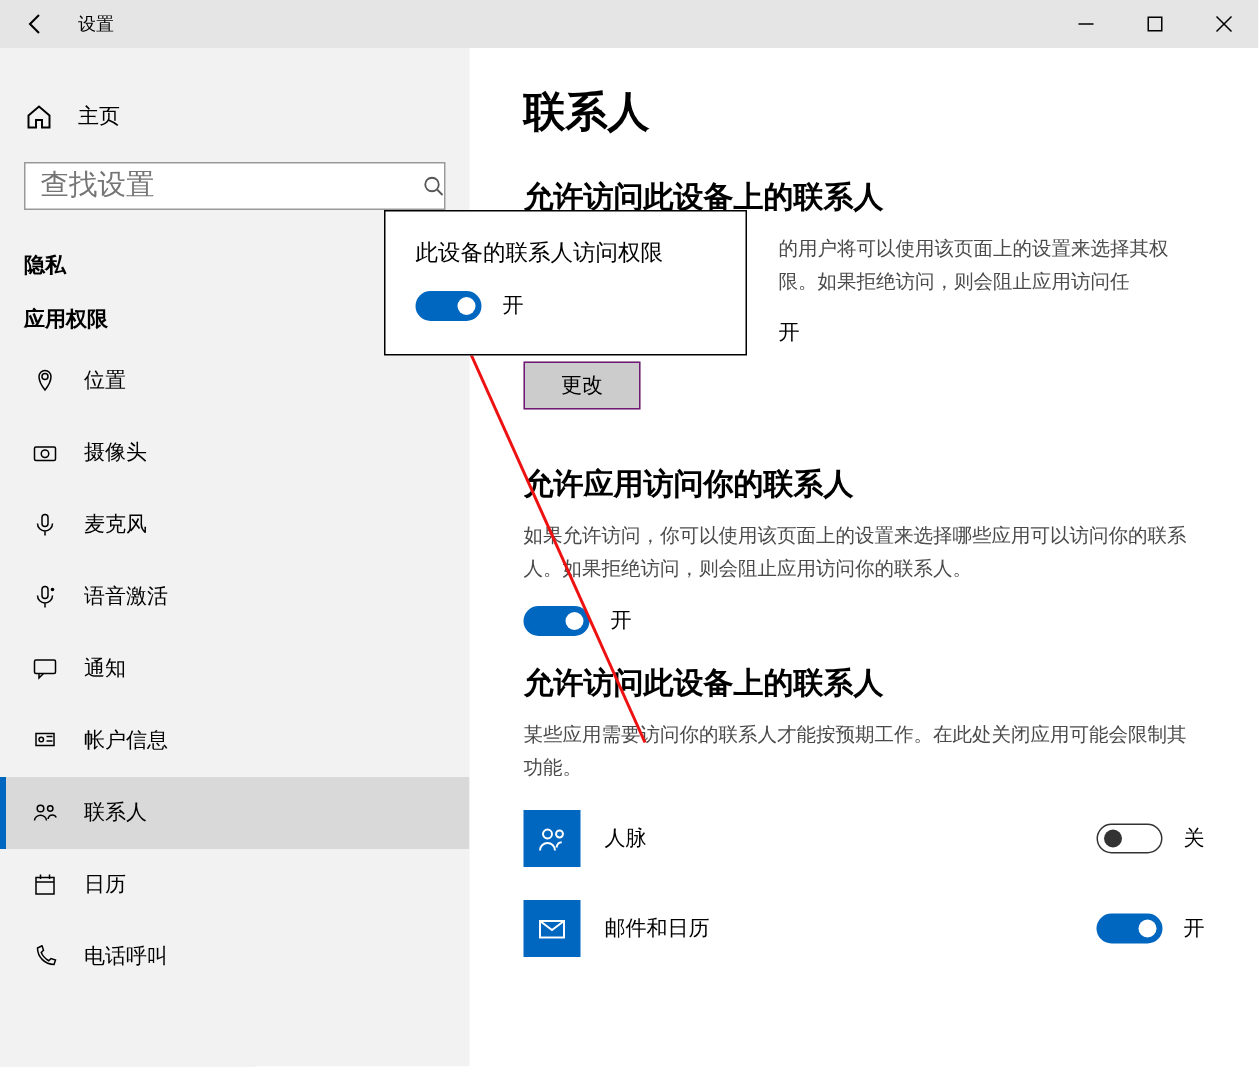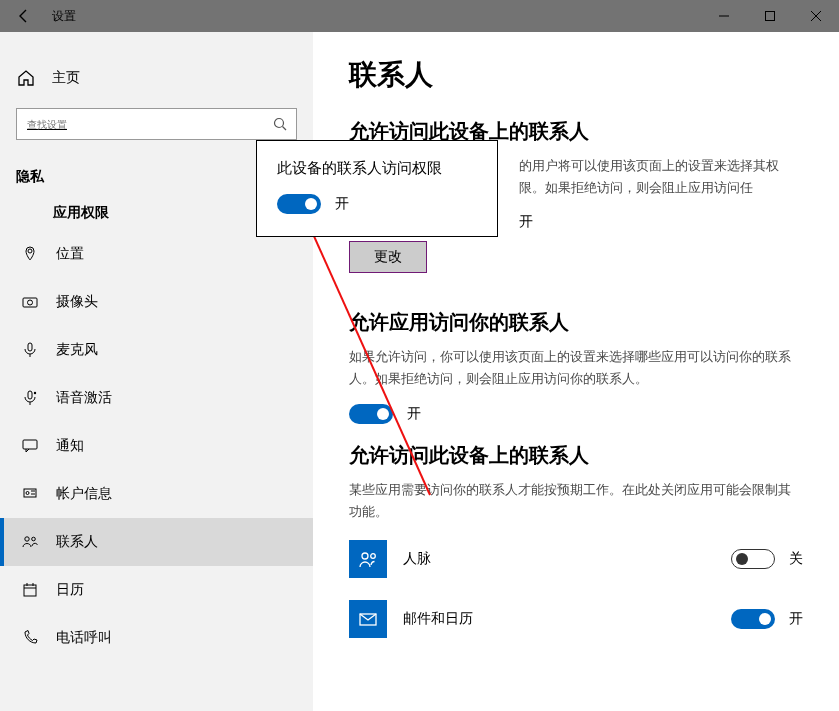--- a/index.html
+++ b/index.html
@@ -9,21 +9,21 @@
     width: 839px;
     height: 711px;
     overflow: hidden;
     position: relative;
     color: #000;
   }
   .titlebar {
     height: 32px;
     display: flex;
     align-items: center;
-    background: #737373;
+    background: #e5e5e5;
   }
   .back-btn {
     width: 48px; height: 32px;
     display:flex;align-items:center;justify-content:center;
     font-size:14px;color:#171717;cursor:pointer;
   }
   .title-text { font-size:12px; color:#000; margin-left:4px;}
   .caption-controls { margin-left:auto; display:flex; }
   .cap-btn { width:46px;height:32px;display:flex;align-items:center;justify-content:center;cursor:pointer;}
   .cap-btn svg { stroke:#000;}
@@ -44,22 +44,22 @@
   .home-row .icon{width:20px;display:flex;justify-content:center;}
   .home-row .label{font-size:14px;}
   .search-wrap { padding: 8px 16px; }
   .search-box {
     display:flex;align-items:center;
     border:1px solid #999;
     background:#fff;
     height:32px;
   }
   .search-box input{
-    flex:1;border:none;outline:none;font-size:10px;
-    padding:0 10px;background:transparent;text-decoration:underline;
+    flex:1;border:none;outline:none;font-size:19px;
+    padding:0 10px;background:transparent;
   }
   .search-icon{width:32px;display:flex;align-items:center;justify-content:center;cursor:pointer;}
   .group-header{
     font-size:14px;font-weight:600;padding:20px 16px 8px;
   }
   .nav-list{list-style:none;margin-top:40px;}
   .nav-list.apps{margin-top:10px;}
   .nav-item{
     display:flex;align-items:center;height:48px;
     padding:0 16px;gap:16px;cursor:pointer;
@@ -156,21 +156,21 @@
           <svg width="14" height="14" viewBox="0 0 14 14">
               <circle cx="6" cy="6" r="4.5" fill="none" stroke="#555" stroke-width="1.2"></circle>
               <line x1="9.5" y1="9.5" x2="13" y2="13" stroke="#555" stroke-width="1.2"></line>
             </svg>
         </span>
       </div>
     </div>
     <div class="group-header">隐私</div>
 
     <ul class="nav-list apps">
-      <li class="group-header" style="padding-top:0;margin-left:37px;">应用权限</li>
+      <li class="group-header" style="padding-top:0;">应用权限</li>
       <li class="nav-item">
         <span class="icon">
             <svg width="16" height="16" viewBox="0 0 16 16">
               <circle cx="8" cy="5" r="2" fill="none" stroke="#000"></circle>
               <path d="M4 5c0 4 4 9 4 9s4-5 4-9a4 4 0 0 0-8 0z" fill="none" stroke="#000"></path>
             </svg>
           </span>
         <span>位置</span>
       </li>
       <li class="nav-item">

